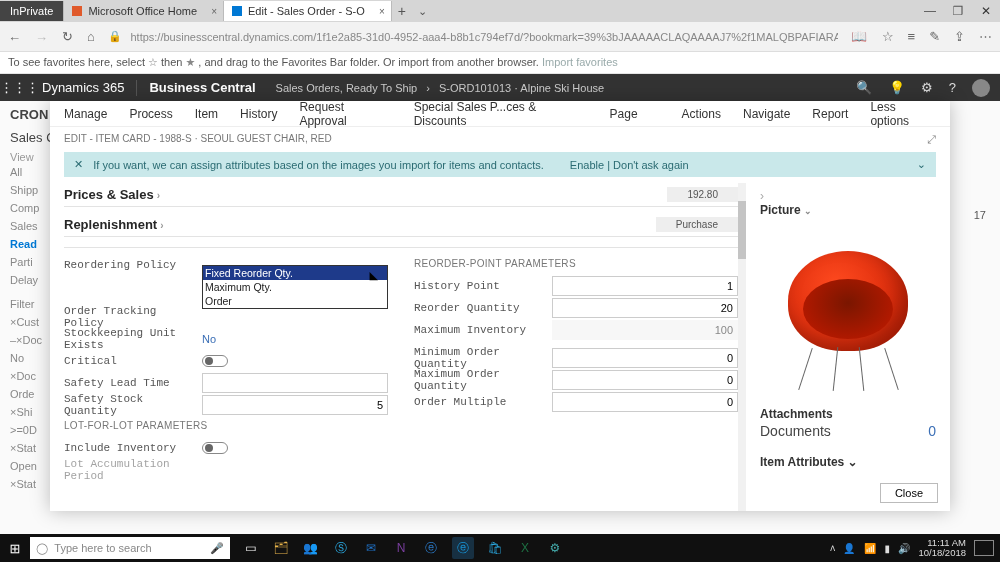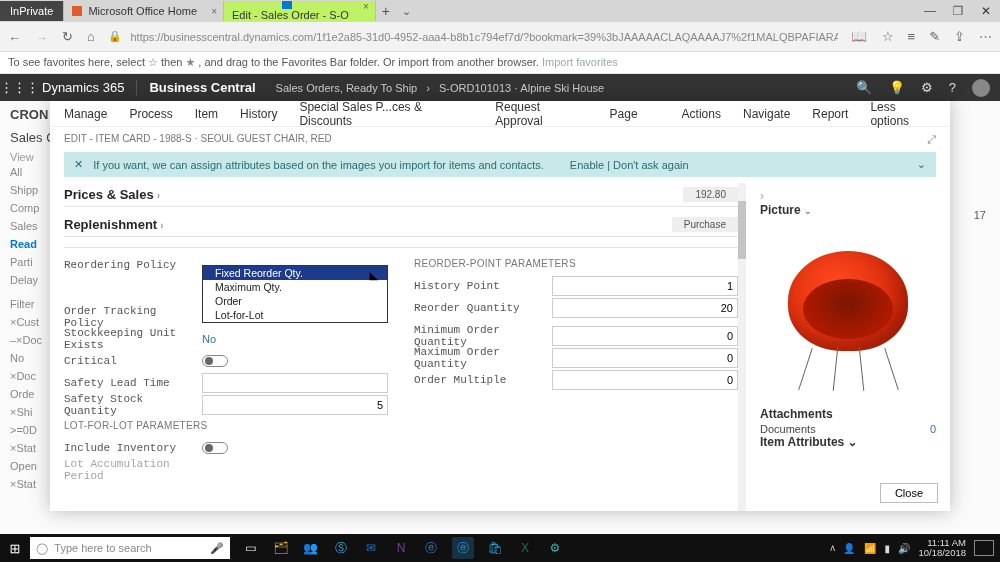--- a/index.html
+++ b/index.html
@@ -2,21 +2,21 @@
 <html><head>
 <meta charset="utf-8">
 <style>
 * { margin: 0; padding: 0; box-sizing: border-box; font-family: "Segoe UI", Arial, sans-serif; }
 body { width: 1000px; height: 562px; overflow: hidden; background: #fff; position: relative; font-size: 11px; }
 
 
 .browser-tabs { height: 22px; background: #d6d6d6; display: flex; align-items: center; }
 .tab { height: 20px; padding: 0 26px 0 8px; display: flex; align-items: center; font-size: 11px; border-right: 1px solid #bbb; color: #333; position: relative; }
 .tab.inprivate { background: #444; color: #fff; padding: 0 10px; }
-.tab.active { background: #bef264; flex-direction: column; }
+.tab.active { background: #ffffff; }
 .tab .close-x { position: absolute; right: 6px; font-size: 10px; color: #666; }
 .tab .fav { width: 10px; height: 10px; background: #e05a2b; margin-right: 6px; }
 .tab.active .fav { background: #0078d4; }
 .newtab { padding: 0 6px; font-size: 14px; color: #555; }
 .wmin, .wmax, .wclose { width: 28px; text-align: center; font-size: 12px; color: #555; }
 .wclose { color: #333; }
 .browser-bar { height: 30px; background: #f2f2f2; display: flex; align-items: center; padding: 0 8px; gap: 14px; border-bottom: 1px solid #ddd; }
 .nav-ico { font-size: 13px; color: #666; }
 .addr { flex: 1; display: flex; align-items: center; gap: 8px; font-size: 11px; color: #888; overflow: hidden; white-space: nowrap; }
 .fav-bar { height: 22px; background: #fff; border-bottom: 1px solid #e5e5e5; font-size: 11px; color: #555; padding: 4px 8px; }
@@ -56,55 +56,55 @@
 .content-row { flex: 1; display: flex; padding: 0 0 0 14px; overflow: hidden; position: relative; }
 .content-main { width: 674px; position: relative; overflow: hidden; }
 .scrollbar-v { width: 8px; background: #f1f1f1; position: relative; }
 .scrollbar-v .thumb { position: absolute; top: 18px; width: 8px; height: 58px; background: #c4c4c4; }
 .side-panel { flex: 1; padding: 6px 14px 0 14px; position: relative; }
 
 
 .sect-row { display: flex; align-items: center; justify-content: space-between; margin: 4px 0; }
 .sect { font-size: 13px; color: #262626; font-weight: 700; }
 .sect .ar { color: #999; font-size: 10px; margin-left: 3px; }
-.badge { background: #eee; font-size: 10px; color: #555; padding: 2px 12px; }
+.badge { background: #eee; font-size: 10px; color: #555; padding: 2px 20px; }
 
 
 .plan-grid { display: flex; gap: 26px; margin-top: 6px; }
 .col { flex: 1; }
 .field { display: flex; align-items: center; height: 22px; margin-bottom: 0; }
 .field .lbl { width: 138px; font-size: 11px; color: #555; font-family: Liberation Mono, monospace; }
 .field .val { flex: 1; font-size: 11px; }
 .field input.txt { flex: 1; height: 20px; border: 1px solid #ccc; font-size: 11px; padding: 0 4px; text-align: right; background: #fff; }
 .section-cap { font-size: 10px; color: #777; letter-spacing: .3px; margin: 4px 0 6px; }
 .toggle { width: 26px; height: 12px; border-radius: 7px; border: 1px solid #888; position: relative; background: #fff; }
 .toggle::after { content: ""; position: absolute; width: 8px; height: 8px; border-radius: 50%; background: #666; top: 1px; left: 2px; }
 
 
 .dd-wrap { position: relative; flex: 1; }
 .dd-list { position: absolute; top: 0; left: 0; right: 0; border: 1px solid #333; background: #fff; z-index: 5; }
-.dd-list .opt { padding: 1px 12px; font-size: 10.5px; color: #222; }
+.dd-list .opt { padding: 1px 2px; font-size: 10.5px; color: #222; }
 .dd-list .opt.sel { background: #1e3a8a; color: #fff; }
 .dd-arrow { position: absolute; right: 4px; top: 3px; font-size: 9px; color: #000; }
 .cursor { position: absolute; right: 10px; top: 4px; font-size: 11px; color: #000; z-index: 6; }
 
 .show-more { font-size: 10px; color: #3b6fb6; }
 
 
 .pic-hdr { font-size: 12px; font-weight: 600; color: #333; margin-bottom: 22px; }
 .pic-hdr .dd { font-size: 9px; color: #888; }
 .chair { width: 170px; height: 160px; margin: 0 auto 8px; position: relative; }
 .chair .seat { width: 120px; height: 100px; background: radial-gradient(circle at 40% 35%, #ff4a1f, #c61a00); border-radius: 50% 50% 45% 45%; position: absolute; top: 12px; left: 25px; box-shadow: inset -8px -10px 20px rgba(0,0,0,.25); }
 .chair .seat::before { content: ""; position: absolute; width: 90px; height: 60px; background: radial-gradient(ellipse at 50% 40%, #7a1600, #c61a00); border-radius: 50%; top: 28px; left: 15px; }
 .chair .leg { position: absolute; width: 1px; height: 44px; background: #666; top: 108px; }
 .chair .leg.l1 { left: 42px; transform: rotate(18deg); }
 .chair .leg.l2 { left: 72px; transform: rotate(6deg); }
 .chair .leg.l3 { left: 98px; transform: rotate(-6deg); }
 .chair .leg.l4 { left: 128px; transform: rotate(-18deg); }
-.att-row { display: flex; justify-content: space-between; font-size: 11px; color: #444; margin-top: 2px; }
+.att-row { display: flex; justify-content: space-between; font-size: 14px; color: #444; margin-top: 2px; }
 .att-hdr { font-size: 12px; font-weight: 600; color: #333; }
 
 
 .close-row { position: absolute; right: 12px; bottom: 8px; }
 .close-btn { border: 1px solid #bbb; background: #fff; font-size: 11px; padding: 3px 14px; }
 
 
 .taskbar { position: absolute; bottom: 0; left: 0; right: 0; height: 28px; background: #101010; display: flex; align-items: center; color: #fff; font-size: 11px; }
 .start { width: 30px; text-align: center; font-size: 13px; }
 .search { flex: 0 0 200px; height: 22px; background: #fff; color: #888; display: flex; align-items: center; padding: 0 6px; gap: 6px; margin-right: 4px; }
@@ -217,22 +217,22 @@
   <span><span>Total Tax (USD)</span>&nbsp;&nbsp;&nbsp;&nbsp;&nbsp;&nbsp;&nbsp;&nbsp;&nbsp;&nbsp;&nbsp;&nbsp;&nbsp;&nbsp;&nbsp;&nbsp;&nbsp;&nbsp;<span>53.61</span></span>
   <span><span>Item No.</span>&nbsp;&nbsp;&nbsp;&nbsp;&nbsp;&nbsp;&nbsp;&nbsp;&nbsp;&nbsp;&nbsp;&nbsp;&nbsp;&nbsp;&nbsp;&nbsp;&nbsp;&nbsp;&nbsp;&nbsp;&nbsp;&nbsp;&nbsp;&nbsp;&nbsp;&nbsp;&nbsp;<span style="color:#3b6fb6">1988-S</span></span>
 </div>
 
 <div class="dialog">
   <div class="menu-row">
     <span>Manage</span>
     <span>Process</span>
     <span>Item</span>
     <span>History</span>
+    <span>Request Approval</span>
     <span>Special Sales P...ces &amp; Discounts</span>
-    <span>Request Approval</span>
     <span>Page</span>
     <span class="gap"></span>
     <span>Actions</span>
     <span>Navigate</span>
     <span>Report</span>
     <span>Less options</span>
   </div>
   <div class="crumb2">
     <span>EDIT - ITEM CARD - 1988-S · SEOUL GUEST CHAIR, RED</span>
     <span class="collapse-ico">⤢</span>
@@ -264,21 +264,20 @@
       <div class="plan-grid">
 
         <div class="col">
           <div class="field">
             <div class="lbl">Reordering Policy</div>
             <div class="dd-wrap">
               <div class="dd-list">
                 <div class="opt sel">Fixed Reorder Qty.</div>
                 <div class="opt">Maximum Qty.</div>
                 <div class="opt">Order</div>
-                <div class="opt">Lot-for-Lot</div>
               </div>
               <span class="dd-arrow">▾</span>
               <span class="cursor">◣</span>
             </div>
           </div>
           <div style="height:30px"></div>
           <div class="field">
             <div class="lbl">Order Tracking Policy</div>
             <div class="val"></div>
           </div>
@@ -310,20 +309,24 @@
 
         <div class="col">
           <div class="section-cap">REORDER-POINT PARAMETERS</div>
           <div class="field">
             <div class="lbl">History Point</div>
             <input class="txt" value="1" style="">
           </div>
           <div class="field">
             <div class="lbl">Reorder Quantity</div>
             <input class="txt" value="20" style="">
+          </div>
+          <div class="field">
+            <div class="lbl">Maximum Inventory</div>
+            <input class="txt" readonly="" style="color: rgb(136, 136, 136); background: rgb(247, 247, 247); border-color: transparent;" value="100">
           </div>
           <div style="height:6px"></div>
           <div class="field">
             <div class="lbl">Minimum Order Quantity</div>
             <input class="txt" value="0" style="">
           </div>
           <div class="field">
             <div class="lbl">Maximum Order Quantity</div>
             <input class="txt" value="0" style="">
           </div>
@@ -347,21 +350,21 @@
         <div class="leg l1"></div>
           <div class="leg l2"></div>
           <div class="leg l3"></div>
           <div class="leg l4"></div>
       </div>
       <div class="att-hdr">Attachments</div>
       <div class="att-row">
         <span>Documents</span>
         <span style="color:#3b6fb6">0</span>
       </div>
-      <div class="att-hdr" style="margin-top:0"><span>Item Attributes</span> <span class="dd">⌄</span></div>
+      <div class="att-hdr" style="margin-top:16px"><span>Item Attributes</span> <span class="dd">⌄</span></div>
     </div>
   </div>
 
   <div class="close-row">
     <button class="close-btn">Close</button>
   </div>
 </div>
 
 <div class="taskbar">
   <div class="start">⊞</div>

